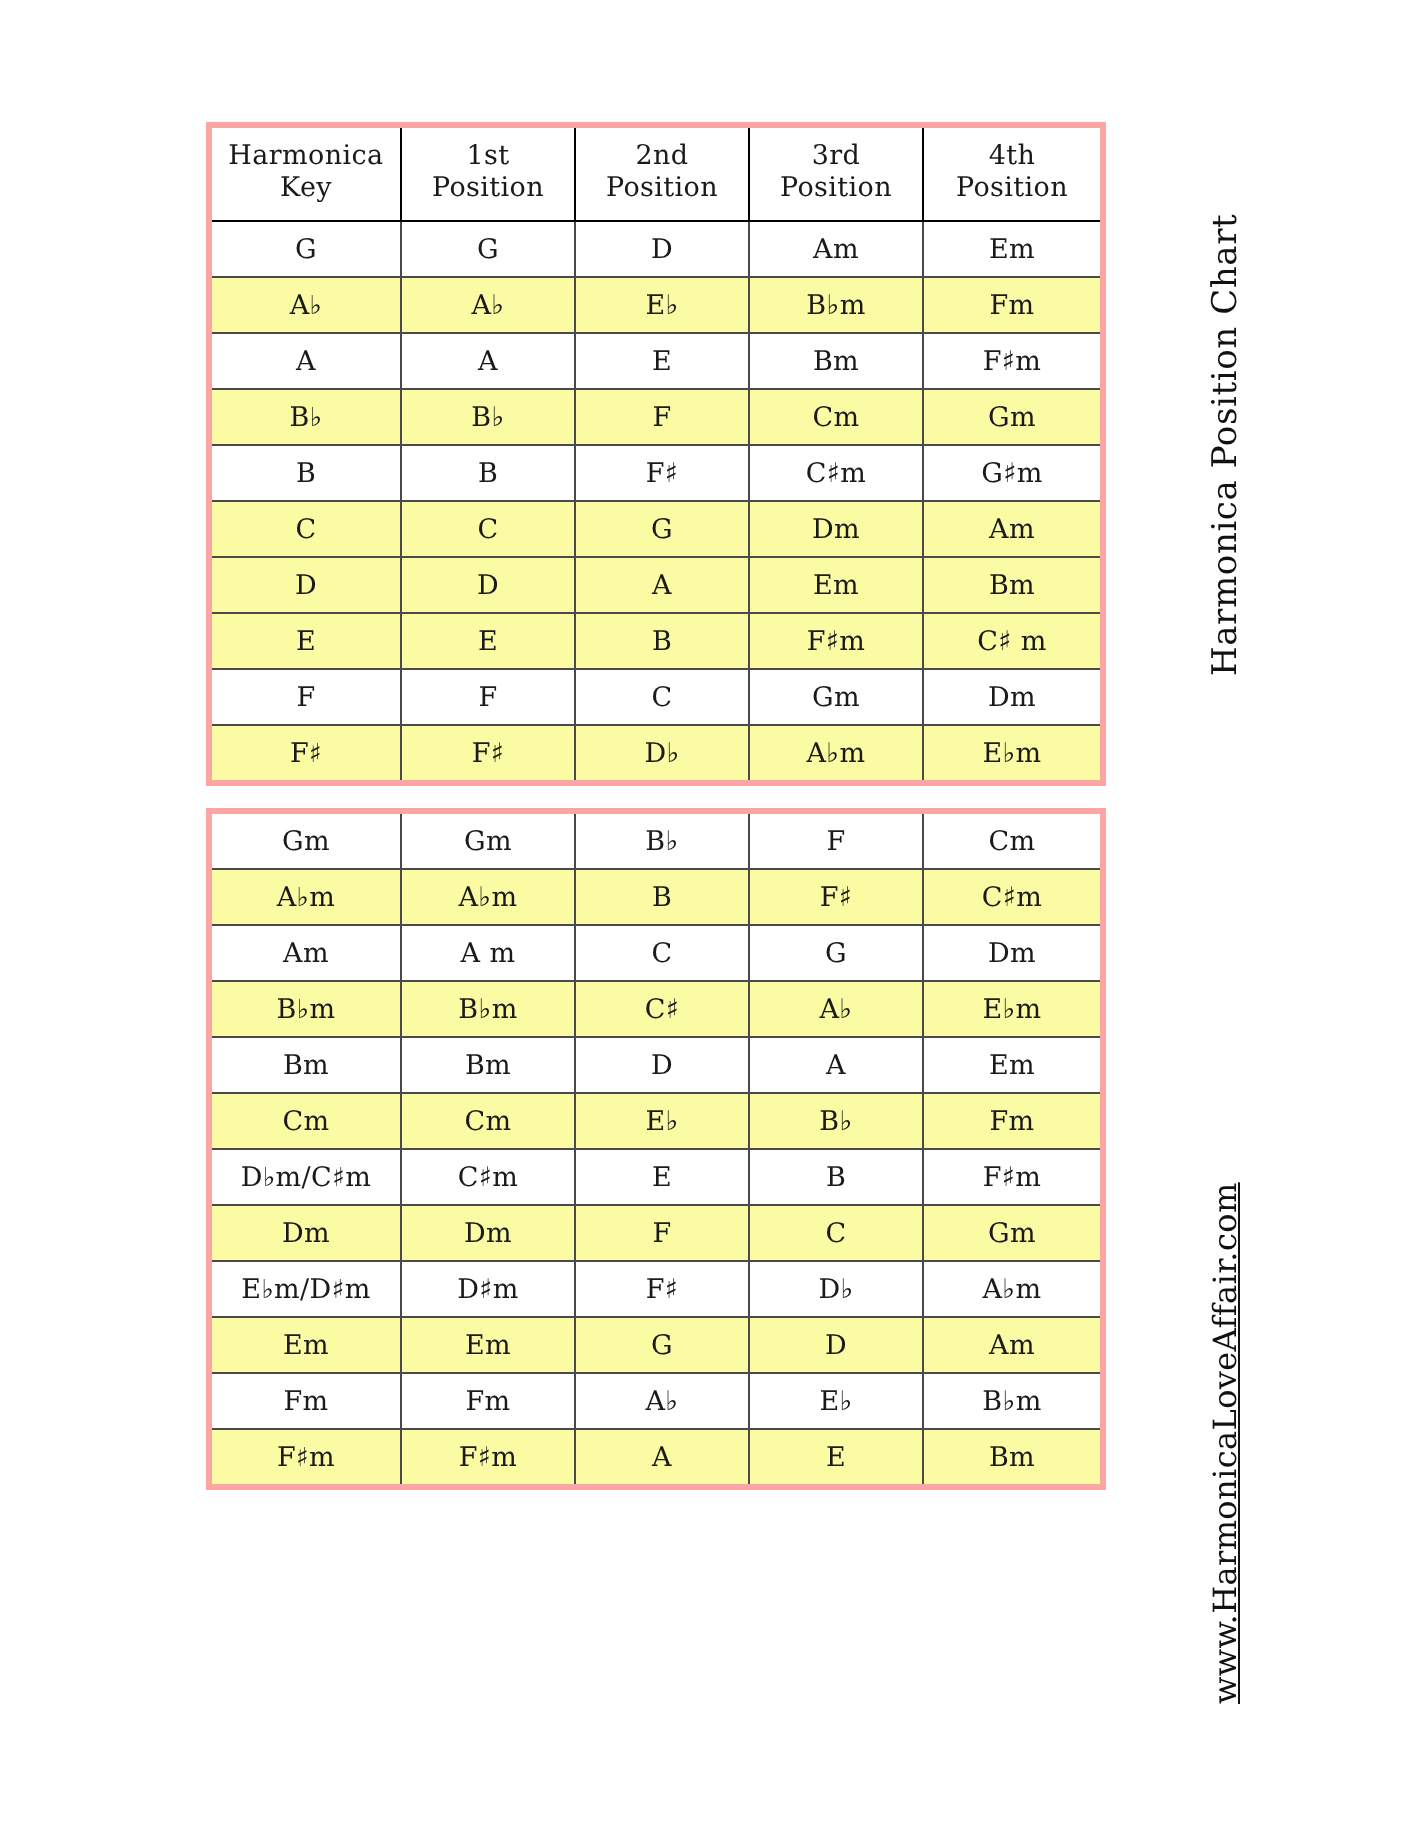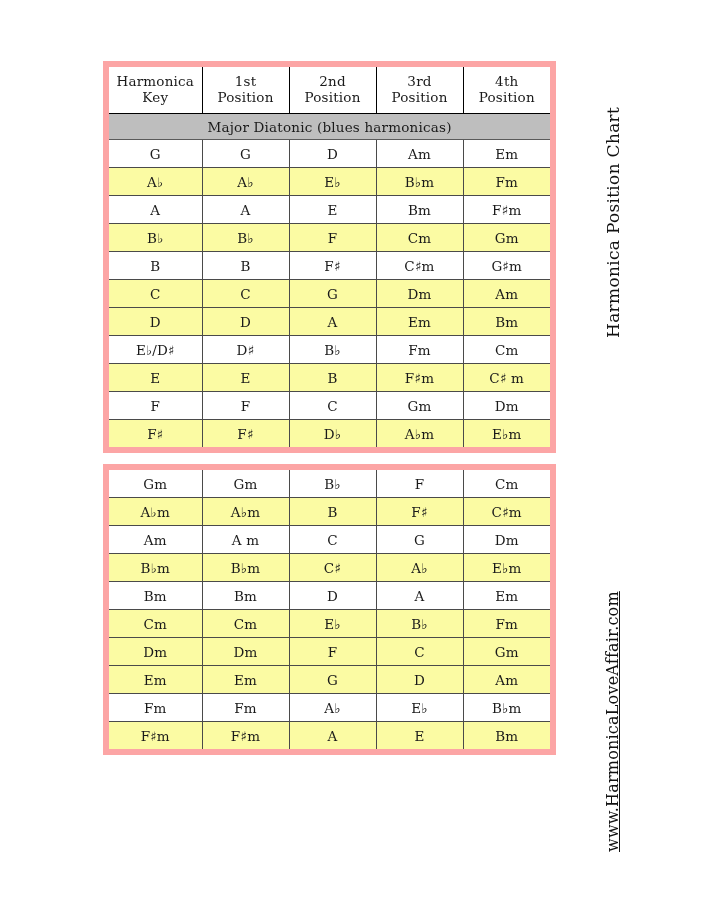--- a/index.html
+++ b/index.html
@@ -19,21 +19,21 @@
     position: absolute;
     left: 103px;
     top: 61px;
     width: 447px;
   }
 
   table.pos-table {
     border-collapse: collapse;
     width: 447px;
     table-layout: fixed;
-    border: 6px solid #fca5a5;
+    border: 3px solid #fca5a5;
   }
   table.pos-table td,
   table.pos-table th {
     border: 1px solid #4a4a4a;
     text-align: center;
     vertical-align: middle;
     font-size: 13.5px;
     font-weight: normal;
     color: #1a1a1a;
     height: 27px;
@@ -126,23 +126,20 @@
           </td>
           <td>
             <span>3rd</span>
             <span>Position</span>
           </td>
           <td>
             <span>4th</span>
             <span>Position</span>
           </td>
         </tr>
-        <tr class="section-row">
-          <td colspan="5">Major Diatonic (blues harmonicas)</td>
-        </tr>
         <tr class="">
           <td class="keycell">G</td>
           <td>G</td>
           <td>D</td>
           <td>Am</td>
           <td>Em</td>
         </tr>
         <tr class="alt">
           <td class="keycell">A<span class="acc">♭</span></td>
           <td>A♭</td>
@@ -177,27 +174,20 @@
           <td>G</td>
           <td>Dm</td>
           <td>Am</td>
         </tr>
         <tr class="alt">
           <td class="keycell">D</td>
           <td>D</td>
           <td>A</td>
           <td>Em</td>
           <td>Bm</td>
-        </tr>
-        <tr class="">
-          <td class="keycell">E<span class="acc">♭</span>/D<span class="acc">♯</span></td>
-          <td>D♯</td>
-          <td>B♭</td>
-          <td>Fm</td>
-          <td>Cm</td>
         </tr>
         <tr class="alt">
           <td class="keycell">E</td>
           <td>E</td>
           <td>B</td>
           <td>F♯m</td>
           <td>C♯ m</td>
         </tr>
         <tr class="">
           <td class="keycell">F</td>
@@ -260,27 +250,41 @@
           <td>A</td>
           <td>Em</td>
         </tr>
         <tr class="alt">
           <td class="keycell">Cm</td>
           <td>Cm</td>
           <td>E♭</td>
           <td>B♭</td>
           <td>Fm</td>
         </tr>
+        <tr class="">
+          <td class="keycell">D<span class="acc">♭</span>m/C<span class="acc">♯</span>m</td>
+          <td>C♯m</td>
+          <td>E</td>
+          <td>B</td>
+          <td>F♯m</td>
+        </tr>
         <tr class="alt">
           <td class="keycell">Dm</td>
           <td>Dm</td>
           <td>F</td>
           <td>C</td>
           <td>Gm</td>
         </tr>
+        <tr class="">
+          <td class="keycell">E<span class="acc">♭</span>m/D<span class="acc">♯</span>m</td>
+          <td>D♯m</td>
+          <td>F♯</td>
+          <td>D♭</td>
+          <td>A♭m</td>
+        </tr>
         <tr class="alt">
           <td class="keycell">Em</td>
           <td>Em</td>
           <td>G</td>
           <td>D</td>
           <td>Am</td>
         </tr>
         <tr class="">
           <td class="keycell">Fm</td>
           <td>Fm</td>

